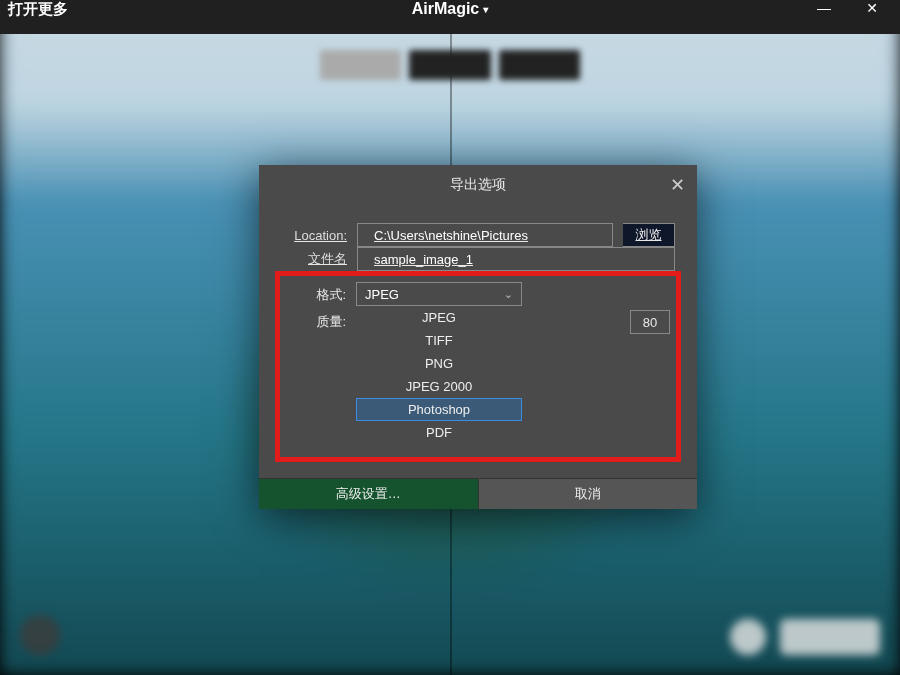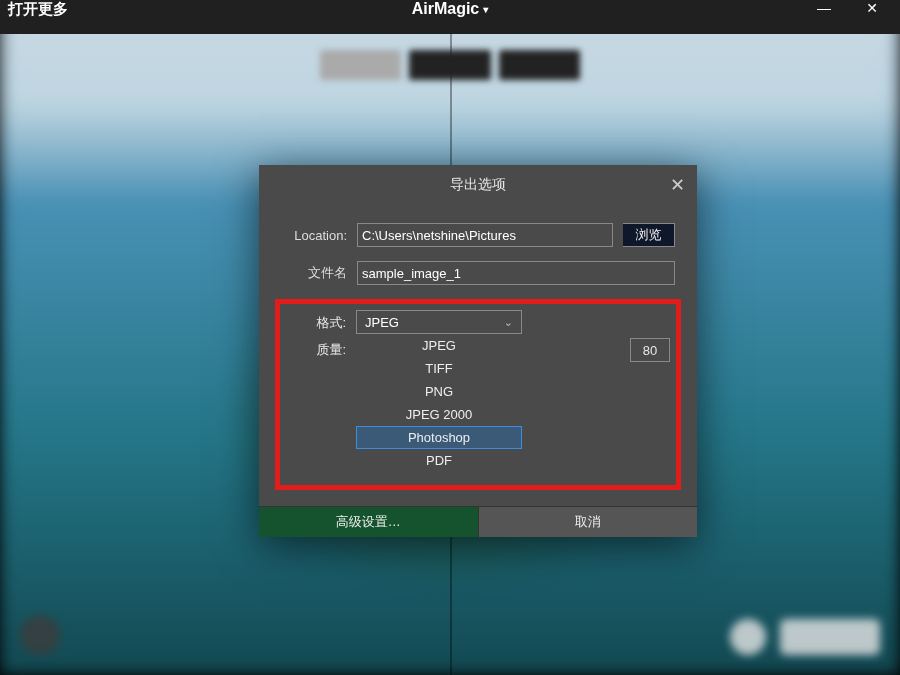--- a/index.html
+++ b/index.html
@@ -52,25 +52,25 @@
   }
   .modal-header {
     height: 40px; display: flex; align-items: center; justify-content: center;
     position: relative; font-size: 14px; font-weight: 500;
   }
   .modal-close {
     position: absolute; right: 12px; top: 50%; transform: translateY(-50%);
     font-size: 18px; color: #ccc; cursor: pointer;
   }
   .modal-body { padding: 18px 22px 8px; }
-  .row { display: flex; align-items: center; margin-bottom: 14px; gap: 10px; }
+  .row { display: flex; align-items: center; margin-bottom: 0; gap: 10px; text-decoration: underline; }
   .row label { width: 66px; text-align: right; font-size: 13px; color: #ddd; }
   .txt {
     flex: 1; height: 24px; background: #4a4a4a; border: 1px solid #888; color: #fff;
-    padding: 0 4px; font-size: 13px; outline: none;
+    padding: 0 16px; font-size: 13px; outline: none;
   }
   .browse-btn {
     width: 52px; height: 24px; background: #0f172a; border: 1px solid #888; border-left: none;
     color: #eee; font-size: 13px; cursor: pointer;
   }
 
   
   .highlight {
     border: 5px solid #e21b1b; padding: 6px 6px 3px; margin: 0 -6px 8px;
   }

